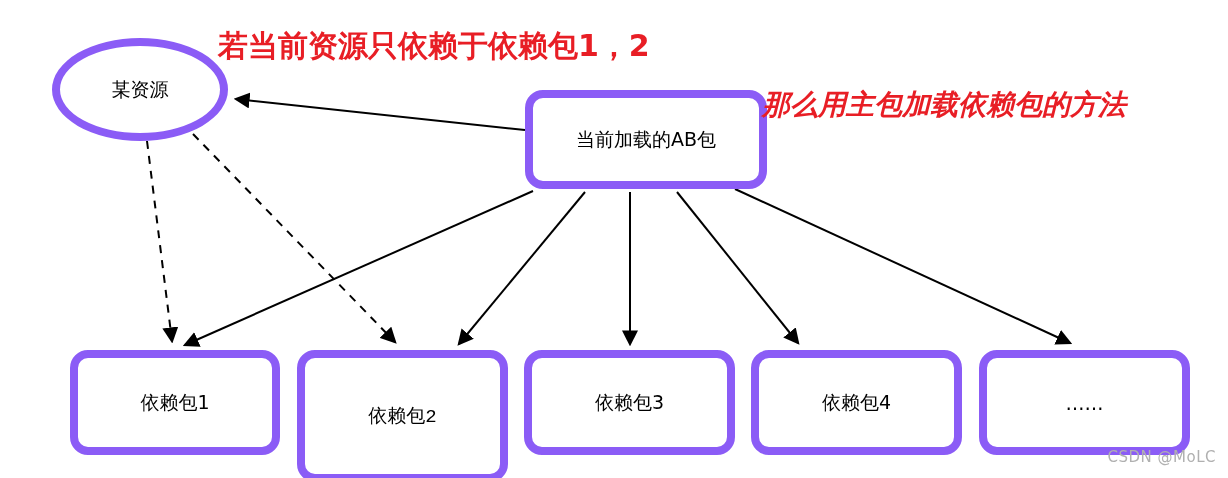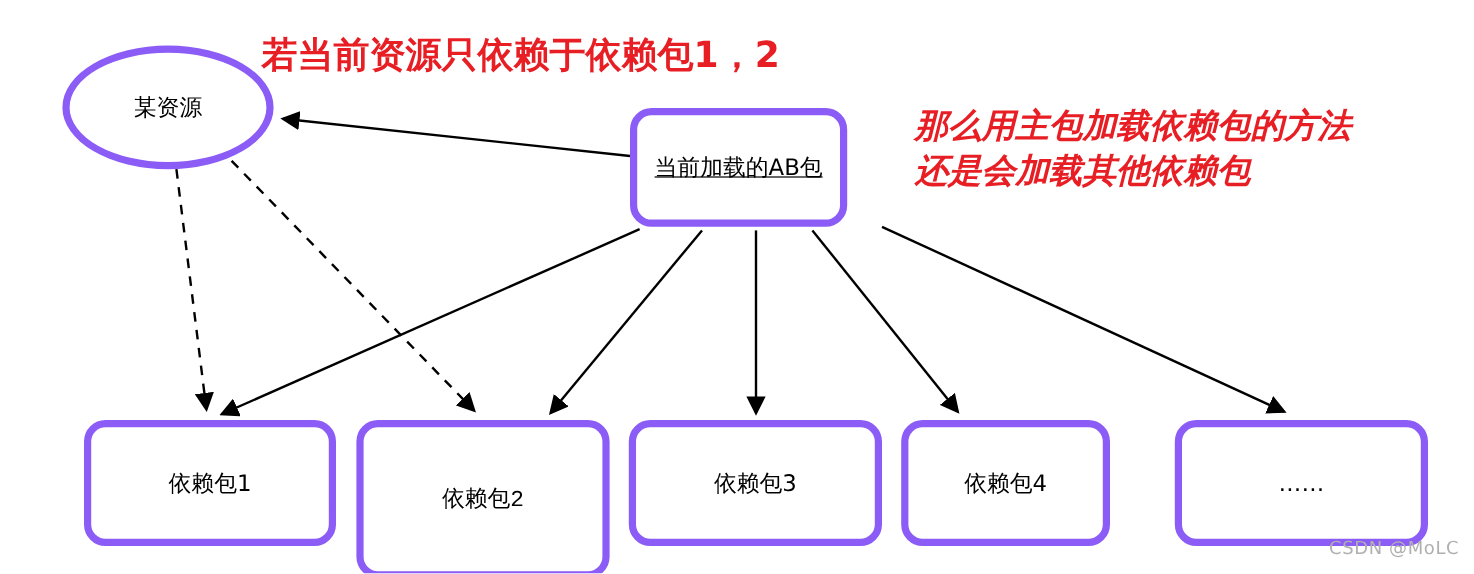--- a/index.html
+++ b/index.html
@@ -12,21 +12,21 @@
     overflow: hidden;
   }
   #edges-svg {
     position: absolute;
     left: 0; top: 0;
     width: 1228px; height: 478px;
   }
   .node {
     position: absolute;
     box-sizing: border-box;
-    border: 6px solid #8b5cf6;
+    border: 8px solid #8b5cf6;
     background: #ffffff;
     display: flex;
     align-items: center;
     justify-content: center;
     font-size: 19px;
     color: #000000;
     text-align: center;
   }
   .ellipse { border-radius: 50%; }
   .rounded  { border-radius: 18px; }
@@ -40,25 +40,25 @@
   #side-note  { left: 762px; top: 86px;  font-size: 28px; line-height: 38px; font-style: italic; }
   #watermark {
     position: absolute;
     right: 12px; top: 448px;
     font-size: 15px;
     color: #b0b0b0;
     letter-spacing: 0.5px;
   }
   
   #node-resource    { left: 52px;  top: 38px;  width: 176px; height: 103px; }
-  #node-main-bundle { left: 525px; top: 90px;  width: 181px; height: 99px; text-decoration: underline;  }
+  #node-main-bundle { left: 525px; top: 90px;  width: 242px; height: 99px;  }
   #node-dep-1 { left: 70px;  top: 350px; width: 210px; height: 105px; }
   #node-dep-2 { left: 297px; top: 350px; width: 211px; height: 132px; font-family: Liberation Mono, monospace; }
   #node-dep-3 { left: 524px; top: 350px; width: 211px; height: 105px; }
-  #node-dep-4 { left: 751px; top: 350px; width: 174px; height: 105px; }
+  #node-dep-4 { left: 751px; top: 350px; width: 211px; height: 105px; }
   #node-dep-5 { left: 979px; top: 350px; width: 211px; height: 105px; }
 </style>
 </head>
 <body>
 
 <div id="canvas">
 
   <svg id="edges-svg" viewBox="0 0 1228 478" xmlns="http://www.w3.org/2000/svg">
     <defs>
       <marker id="arrow" viewBox="0 0 10 10" refX="8.5" refY="5" markerWidth="8" markerHeight="8" orient="auto-start-reverse">
@@ -104,18 +104,17 @@
     <span>依赖包4</span>
   </div>
   <div id="node-dep-5" class="node rounded">
     <span>……</span>
   </div>
 
   <div id="top-note" class="annotation">若当前资源只依赖于依赖包1，2</div>
 
   <div id="side-note" class="annotation">
     <div>那么用主包加载依赖包的方法</div>
-    <div>还是会加载其他依赖包</div>
   </div>
 
   <div id="watermark">CSDN @MoLC</div>
 
 </div>
 
 </body></html>

